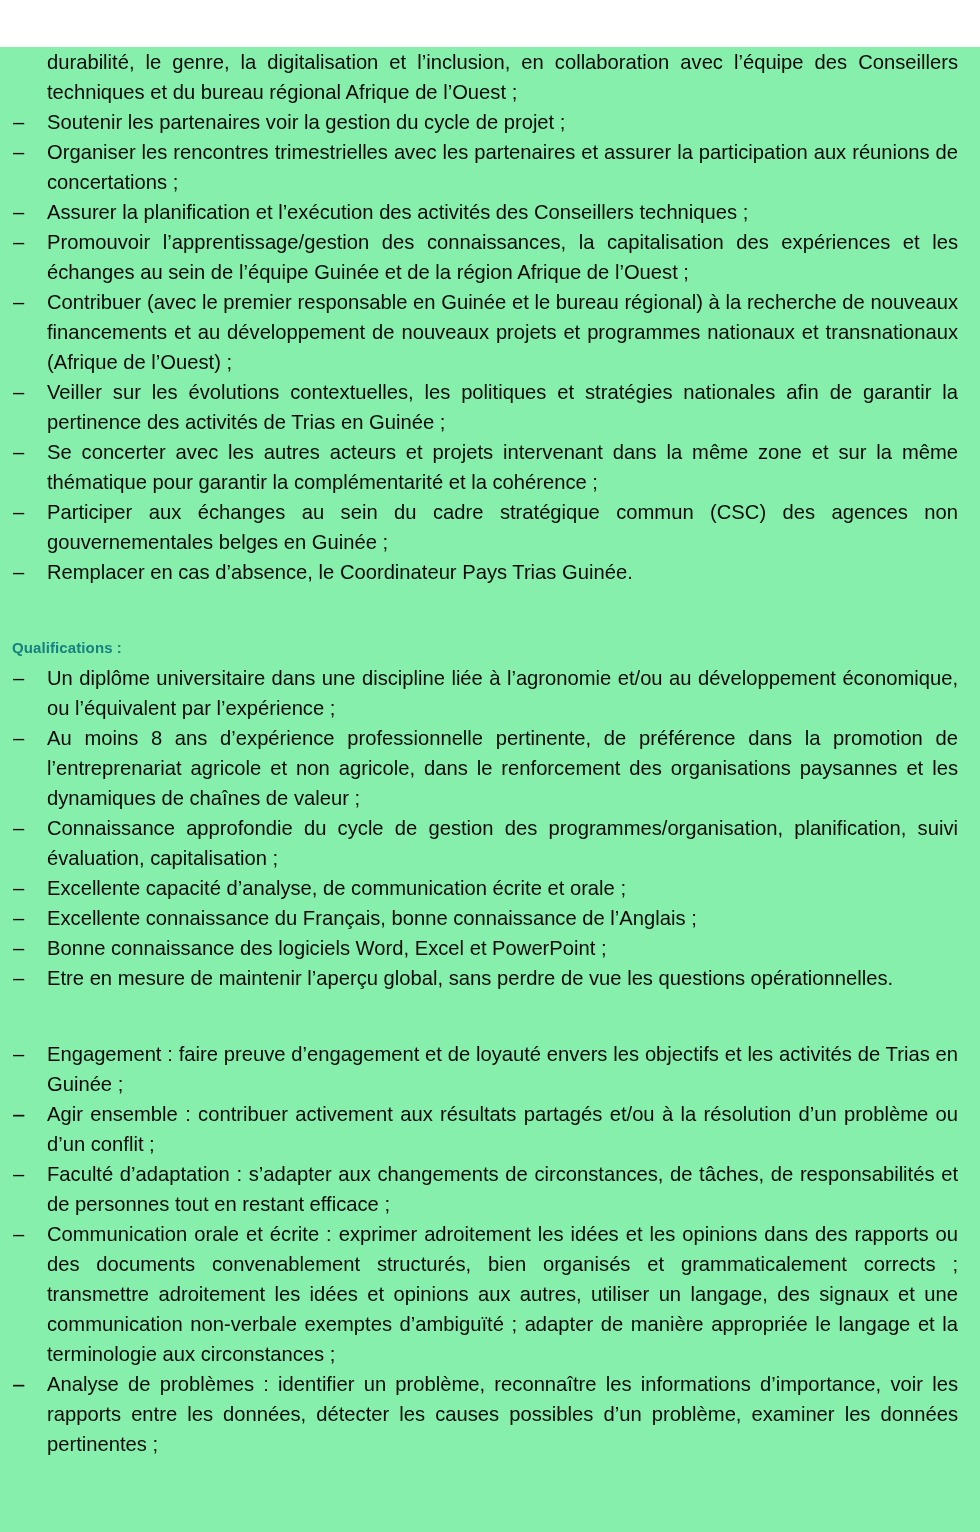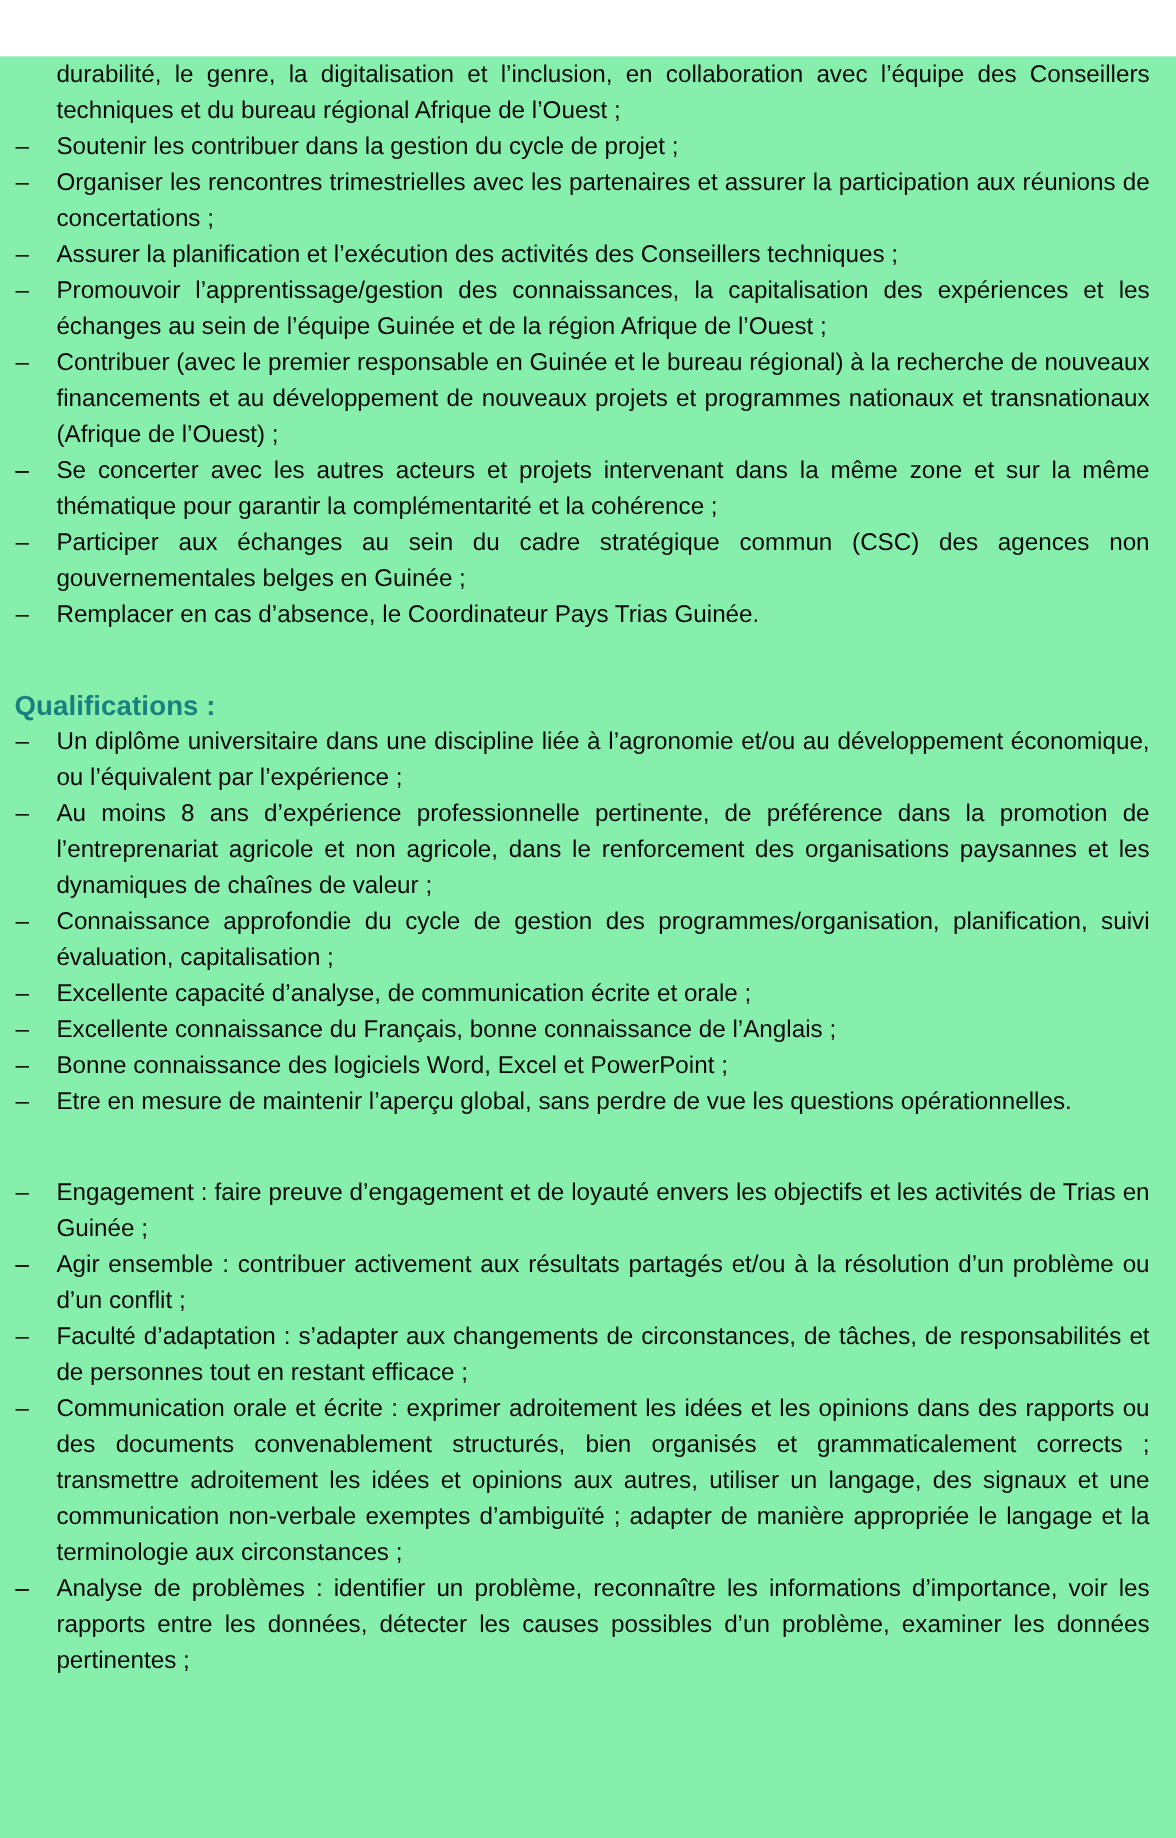--- a/index.html
+++ b/index.html
@@ -66,21 +66,21 @@
     font-size: 20.2px;
     line-height: 30px;
     text-align: justify;
     text-justify: inter-word;
     color: #0a0a0a;
   }
 
   h2.section-heading {
     margin: 0;
     padding: 0 0 0 12px;
-    font-size: 23px;
+    font-size: 15px;
     line-height: 30px;
     font-weight: bold;
     color: #18807f;
     letter-spacing: 0.1px;
   }
 
   .gap-lg { height: 46px; }
 
   
   li.bullet, p.cont { text-align-last: left; }
@@ -89,40 +89,41 @@
 <body>
 
 <div class="page">
   <div class="doc-body">
 
     <p class="cont">durabilité, le genre, la digitalisation et l’inclusion, en collaboration avec l’équipe des Conseillers techniques et du bureau régional Afrique de l’Ouest ;</p>
 
     <ul class="bullets">
       <li class="bullet">
         <span class="dash">–</span>
-        <span>Soutenir les contribuer dans la gestion du cycle de projet ;</span>
+        <span>Soutenir les partenaires voir la gestion du cycle de projet ;</span>
       </li>
       <li class="bullet">
         <span class="dash">–</span>
         <span>Organiser les rencontres trimestrielles avec les partenaires et assurer la participation aux réunions de concertations ;</span>
       </li>
       <li class="bullet">
         <span class="dash">–</span>
         <span>Assurer la planification et l’exécution des activités des Conseillers techniques ;</span>
       </li>
       <li class="bullet">
         <span class="dash">–</span>
         <span>Promouvoir l’apprentissage/gestion des connaissances, la capitalisation des expériences et les échanges au sein de l’équipe Guinée et de la région Afrique de l’Ouest ;</span>
       </li>
       <li class="bullet">
         <span class="dash">–</span>
         <span>Contribuer (avec le premier responsable en Guinée et le bureau régional) à la recherche de nouveaux financements et au développement de nouveaux projets et programmes nationaux et transnationaux (Afrique de l’Ouest) ;</span>
       </li>
       <li class="bullet">
         <span class="dash">–</span>
+        <span>Veiller sur les évolutions contextuelles, les politiques et stratégies nationales afin de garantir la pertinence des activités de Trias en Guinée ;</span>
       </li>
       <li class="bullet">
         <span class="dash">–</span>
         <span>Se concerter avec les autres acteurs et projets intervenant dans la même zone et sur la même thématique pour garantir la complémentarité et la cohérence ;</span>
       </li>
       <li class="bullet">
         <span class="dash">–</span>
         <span>Participer aux échanges au sein du cadre stratégique commun (CSC) des agences non gouvernementales belges en Guinée ;</span>
       </li>
       <li class="bullet">

